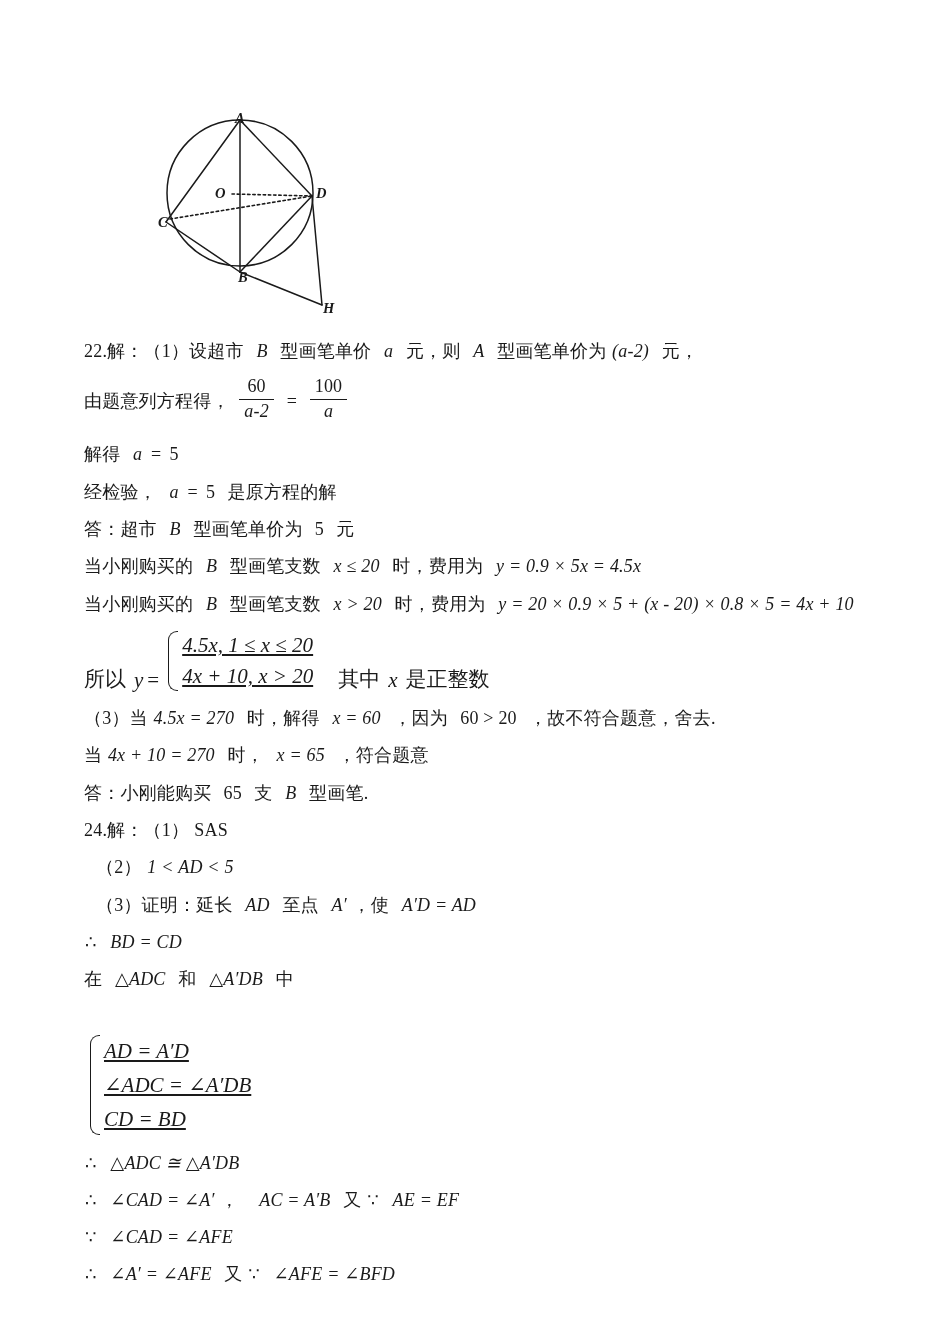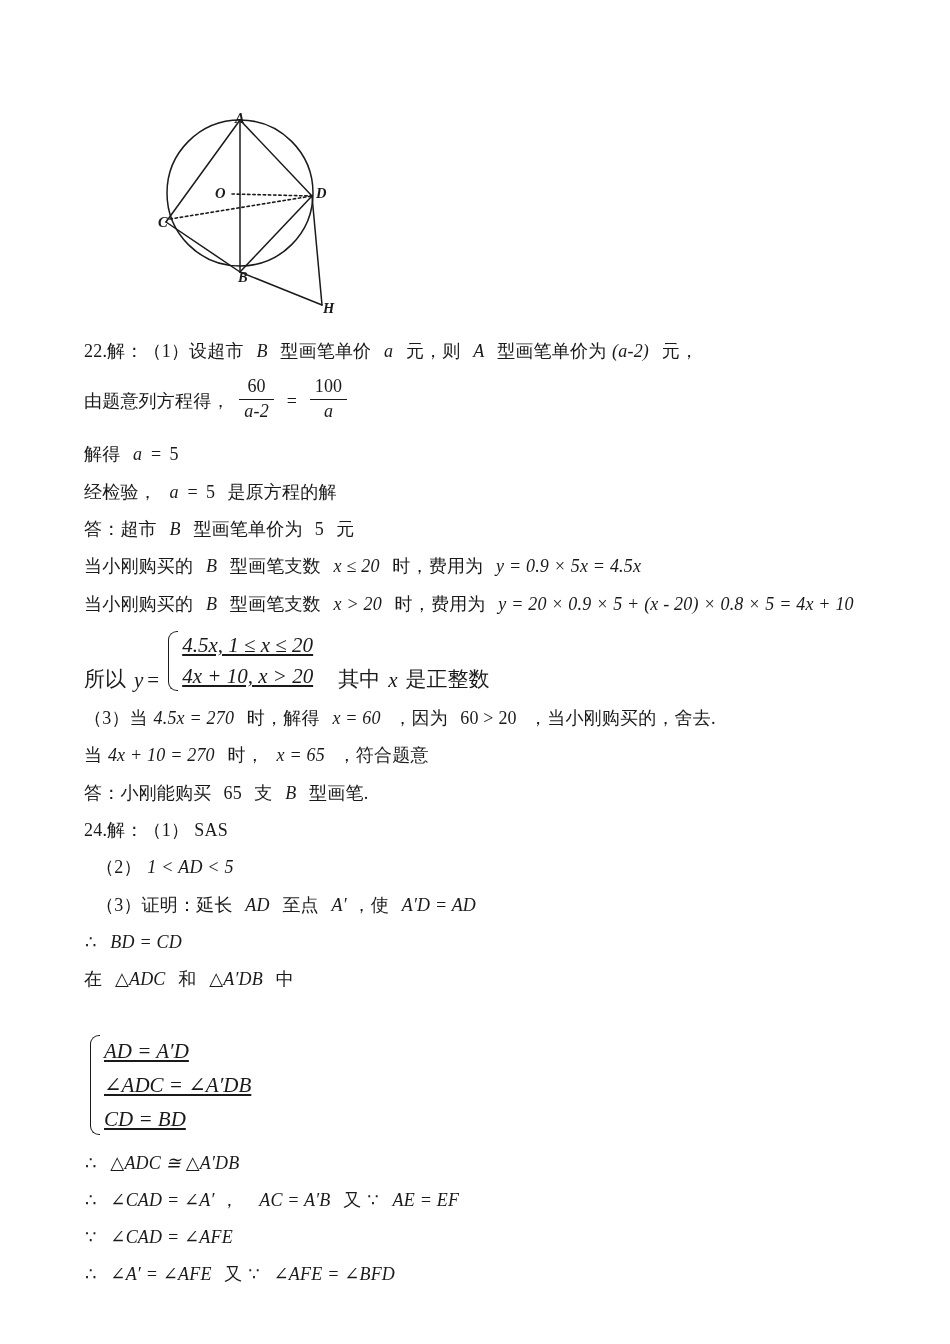--- a/index.html
+++ b/index.html
@@ -246,21 +246,21 @@
     <span class="cn">是正整数</span>
   </div>
 
   <p class="line">
     <span class="cn">（3）当</span>
     <span class="mi">4.5x = 270</span>
     <span class="sp"></span><span class="cn">时，解得</span>
     <span class="sp"></span><span class="mi">x = 60</span>
     <span class="sp"></span><span class="cn">，因为</span>
     <span class="sp"></span><span class="mn">60 &gt; 20</span>
-    <span class="sp"></span><span class="cn">，当小刚购买的，舍去.</span>
+    <span class="sp"></span><span class="cn">，故不符合题意，舍去.</span>
   </p>
 
   <p class="line">
     <span class="cn">当</span>
     <span class="mi">4x + 10 = 270</span>
     <span class="sp"></span><span class="cn">时，</span>
     <span class="sp"></span><span class="mi">x = 65</span>
     <span class="sp"></span><span class="cn">，符合题意</span>
   </p>
 

